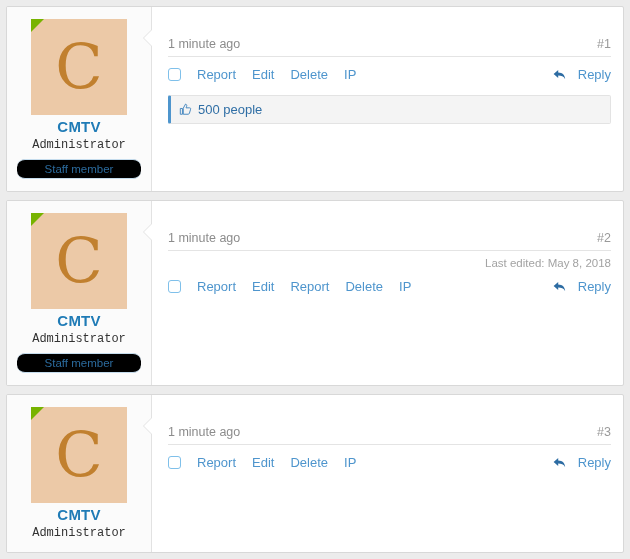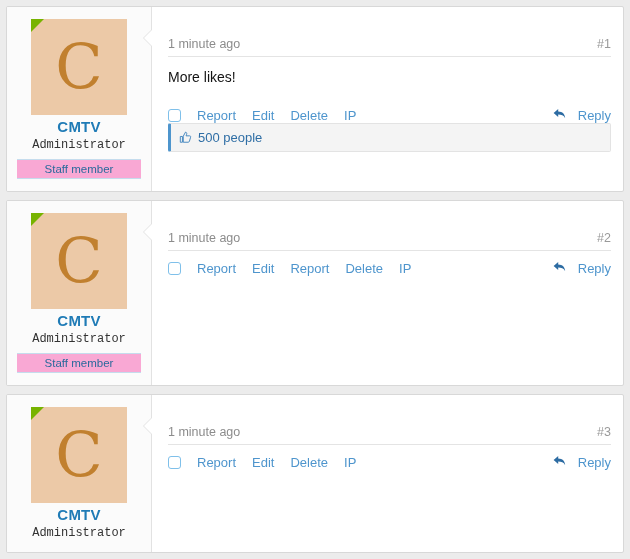--- a/index.html
+++ b/index.html
@@ -83,26 +83,26 @@
     margin-top: 3px;
     font-size: 12px;
     color: #333333;
     font-family: Liberation Mono, monospace;
   }
   .user-banner {
     margin-top: 7px;
     display: block;
     font-size: 11.5px;
     color: #2b6a9c;
-    background: #f9a8d4;
+    background: #000000;
     border-top: 1px solid #c5dced;
     border-bottom: 1px solid #c5dced;
     padding: 3px 4px;
     text-align: center;
-    border-radius: 0;
+    border-radius: 8px;
   }
 
   
   .message {
     flex: 1;
     position: relative;
     padding: 8px 12px 8px 16px;
     box-sizing: border-box;
     min-width: 0;
   }
@@ -178,38 +178,38 @@
   }
   .action-link {
     color: #4e95cd;
     font-size: 13px;
     text-decoration: none;
     cursor: pointer;
     white-space: nowrap;
   }
   .reply-link {
     display: flex;
-    align-items: flex-start;
+    align-items: center;
     color: #4e95cd;
     font-size: 13px;
     text-decoration: none;
     cursor: pointer;
     white-space: nowrap;
     flex: 0 0 auto;
     gap: 8px;
   }
   .reply-icon {
     margin-right: 4px;
     display: inline-flex;
     align-items: center;
   }
 
   
   .likes-bar {
-    margin-top: 0;
+    margin-top: 13px;
     background: #f4f4f4;
     border: 1px solid #e3e3e3;
     border-left: 3px solid #4e95cd;
     border-radius: 2px;
     padding: 6px 8px;
     font-size: 13px;
     color: #2f6ea5;
     display: flex;
     align-items: center;
   }
@@ -238,21 +238,20 @@
 
     <div class="message">
       <div class="arrow-outer"></div>
       <div class="arrow-inner"></div>
 
       <div class="post-head">
         <span class="post-date">1 minute ago</span>
         <span class="post-number">#1</span>
       </div>
 
-      <div class="post-body">More likes!</div>
 
       <div class="post-footer">
         <div class="sel-checkbox"></div>
         <div class="action-links">
           <a class="action-link">Report</a>
           <a class="action-link">Edit</a>
           <a class="action-link">Delete</a>
           <a class="action-link">IP</a>
         </div>
         <a class="reply-link">
@@ -289,20 +288,21 @@
 
     <div class="message">
       <div class="arrow-outer"></div>
       <div class="arrow-inner"></div>
 
       <div class="post-head">
         <span class="post-date">1 minute ago</span>
         <span class="post-number">#2</span>
       </div>
 
+      <div class="post-edited">Last edited: May 8, 2018</div>
 
       <div class="post-footer">
         <div class="sel-checkbox"></div>
         <div class="action-links">
           <a class="action-link">Report</a>
           <a class="action-link">Edit</a>
           <a class="action-link">Report</a>
           <a class="action-link">Delete</a>
           <a class="action-link">IP</a>
         </div>

